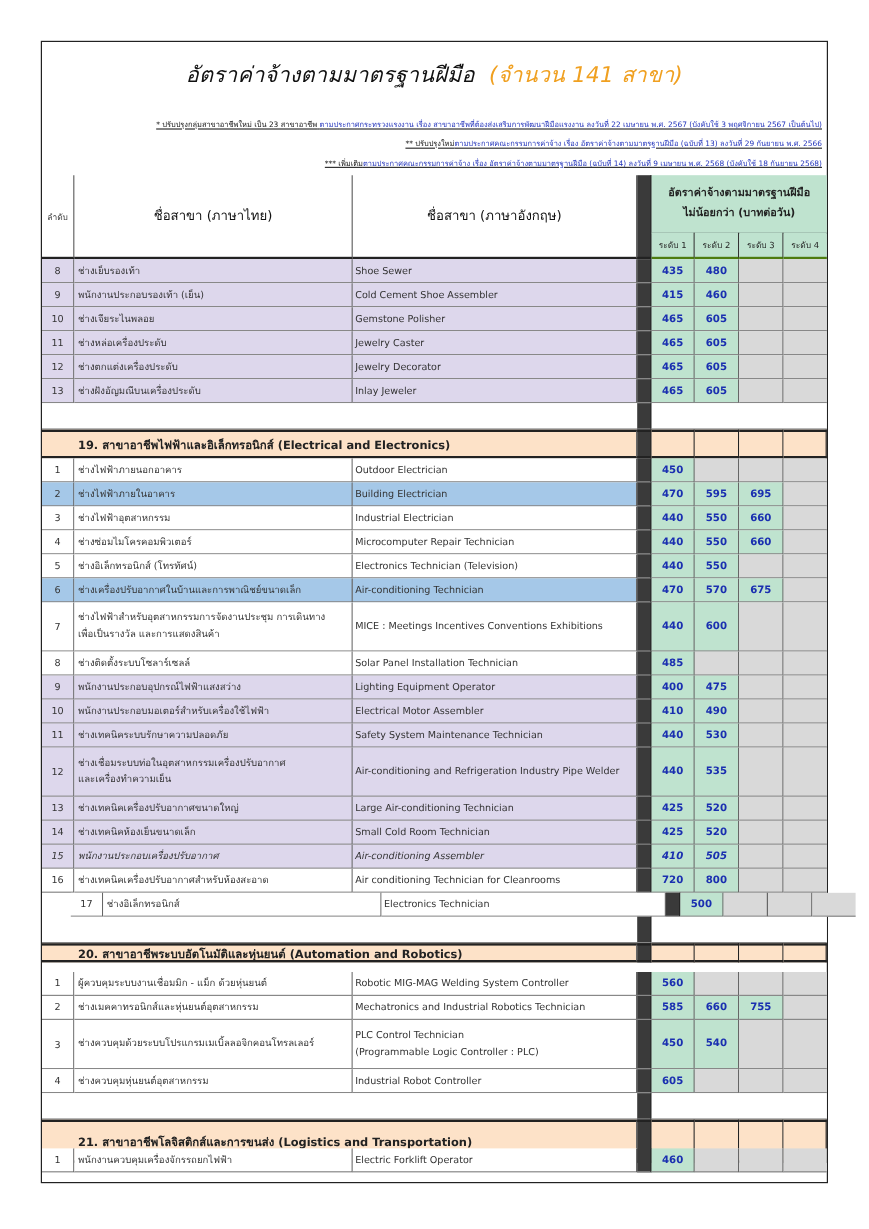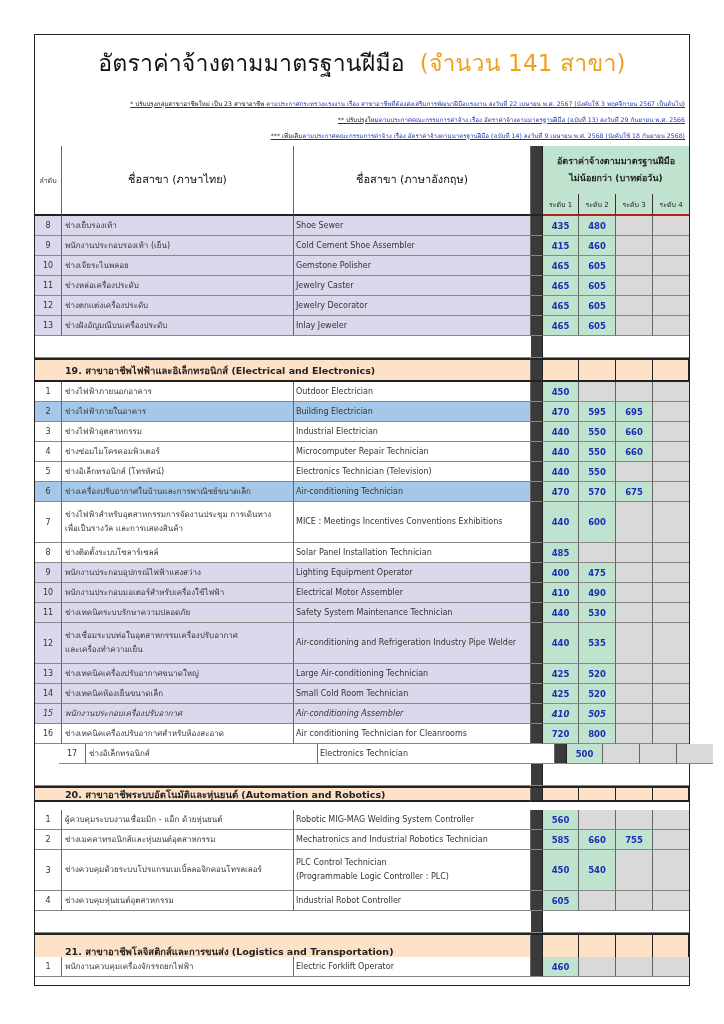--- a/index.html
+++ b/index.html
@@ -1,19 +1,19 @@
 <!DOCTYPE html>
 <html><head>
 <meta charset="utf-8">
 <style>
   html, body { margin:0; padding:0; background:#ffffff; }
   body { width:724px; height:1024px; position:relative; overflow:hidden; font-family:"DejaVu Sans", sans-serif; color:#333; }
   .sheet { position:absolute; left:34px; top:34px; width:656px; height:952px; border:1.5px solid #222; box-sizing:border-box; background:#fff; }
   .title-wrap { position:absolute; left:0; top:0; width:100%; height:56px; text-align:center; }
-  .title { font-size:23px; line-height:56px; color:#111; letter-spacing:0.2px; }
+  .title { font-size:18px; line-height:56px; color:#111; letter-spacing:0.2px;font-style:italic; }
   .title .accent { color:#f0a020; }
   .notes { position:absolute; left:0; top:56px; width:100%; height:55px; }
   .note { position:absolute; right:4px; font-size:6.2px; white-space:nowrap; text-decoration:underline; }
   .note .lead { color:#111; }
   .note .link { color:#2233bb; }
   .n1 { top:8px; } .n2 { top:24px; } .n3 { top:40px; }
   .grid { position:absolute; left:0; top:111px; width:654px; }
   .row { position:absolute; left:0; width:654px; box-sizing:border-box; }
   .cell { position:absolute; top:0; height:100%; box-sizing:border-box; border-right:1px solid #666; border-bottom:1px solid #888; font-size:8px; display:flex; align-items:center; overflow:hidden; }
   .c-no { left:0; width:27px; justify-content:center; }
@@ -27,21 +27,21 @@
   .rate { color:#1a2fb0; font-weight:bold; font-size:8.5px; }
   .rate.has { background:#bfe3cf; }
   .rate.empty { background:#d9d9d9; }
   .bg-purple .c-no, .bg-purple .c-th, .bg-purple .c-en { background:#ddd7ec; }
   .bg-blue .c-no, .bg-blue .c-th, .bg-blue .c-en { background:#a5c8e8; }
   .bg-white .c-no, .bg-white .c-th, .bg-white .c-en { background:#ffffff; }
   .hdr .cell { border-bottom:2px solid #222; }
   .hdr .c-no { font-size:7px; }
   .hdr .c-th, .hdr .c-en { justify-content:center; font-size:11px; color:#111; padding-left:0; }
   .rate-head { position:absolute; left:508px; width:146px; top:0; height:48px; background:#bfe3cf; border-bottom:1px solid #333; display:flex; flex-direction:column; justify-content:center; align-items:center; font-size:9px; font-weight:bold; color:#222; line-height:17px; }
-  .lvl { position:absolute; top:48px; height:22px; background:#bfe3cf; font-size:7px; color:#222; display:flex; align-items:center; justify-content:center; border-right:1px solid #333; box-sizing:border-box; border-bottom:2px solid #b91c1c; }
+  .lvl { position:absolute; top:48px; height:22px; background:#bfe3cf; font-size:7px; color:#222; display:flex; align-items:center; justify-content:center; border-right:1px solid #333; box-sizing:border-box; border-bottom:2px solid #4d7c0f; }
   .section .c-title { left:0; width:496px; background:#fde2c8; padding-left:30px; font-size:9.5px; font-weight:bold; color:#222; border-top:2px solid #222; border-bottom:2px solid #222; }
   .section .c-sep { border-top:2px solid #222; border-bottom:2px solid #222; }
   .section .c-l1, .section .c-l2, .section .c-l3, .section .c-l4 { background:#fde2c8; border-top:2px solid #222; border-bottom:2px solid #222; border-right:1px solid #222; }
   .spacer .c-blank { left:0; width:496px; background:#fff; border-right:none; }
   .spacer .c-blankr { left:508px; width:146px; background:#fff; border-right:none; }
 </style>
 </head>
 <body>
 
 <div class="sheet">

